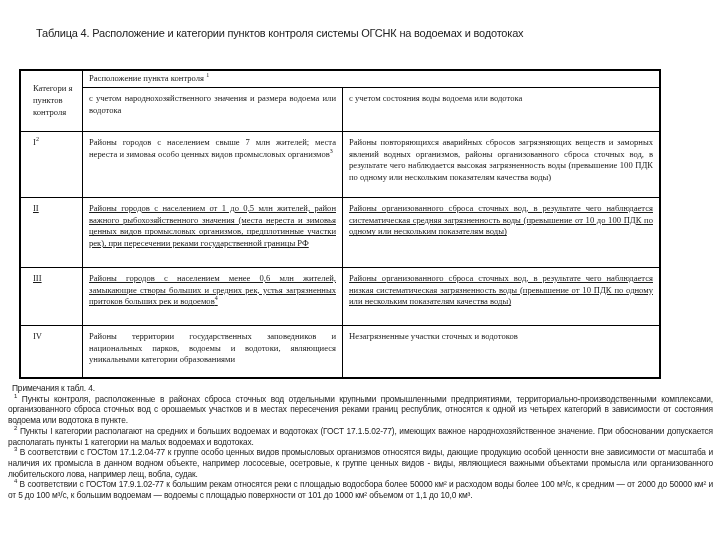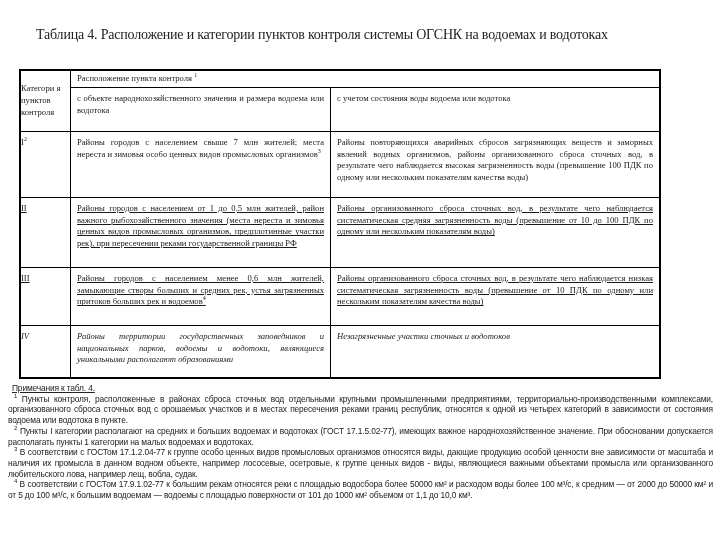--- a/index.html
+++ b/index.html
@@ -3,70 +3,70 @@
 <meta charset="utf-8">
 <style>
   html, body { margin: 0; padding: 0; }
   body {
     width: 720px; height: 540px; overflow: hidden;
     background: #ffffff; position: relative;
     font-family: "Liberation Serif", serif; color: #1a1a1a;
   }
   .title {
     position: absolute; left: 36px; top: 27px;
-    font-family: Liberation Serif, serif; font-size: 14px;
+    font-family: Liberation Sans, sans-serif; font-size: 11px;
     letter-spacing: -0.2px; color: #222;
   }
   table.main {
     position: absolute; left: 19px; top: 69px;
     width: 642px; border-collapse: collapse;
     border: 2px solid #000;
     font-size: 8.6px; line-height: 11.8px;
   }
   table.main td {
     border: 1px solid #000; vertical-align: top;
     padding: 2px 6px 2px 6px;
   }
-  table.main td.cat { width: 47px; padding-left: 0; padding-right: 2px; }
+  table.main td.cat { width: 47px; padding-left: 12px; padding-right: 2px; }
   table.main td.c2 { width: 247px; text-align: justify; }
   table.main td.c3 { text-align: justify; }
   tr.r-head td { height: 11px; }
   tr.r-sub td { height: 36px; padding-top: 5px; }
   tr.r1 td { height: 58px; padding-top: 5px; }
   tr.r2 td { height: 62px; padding-top: 5px; text-decoration: underline; }
   tr.r3 td { height: 50px; padding-top: 5px; text-decoration: underline; }
-  tr.r4 td { height: 44px; padding-top: 5px; font-style: italic; }
+  tr.r4 td { height: 44px; padding-top: 5px; }
   sup { font-size: 6px; line-height: 0; vertical-align: super; }
   .notes {
     position: absolute; left: 8px; top: 383px; width: 705px;
     font-family: "Liberation Sans", sans-serif; font-size: 8.4px;
     line-height: 10.7px; color: #222; letter-spacing: -0.15px;
   }
   .notes p { margin: 0; text-align: justify; }
-  .notes p.heading { padding-left: 4px; text-decoration: underline; }
+  .notes p.heading { padding-left: 4px; }
   .notes p.indent { text-indent: 6px; }
 </style>
 </head>
 <body>
 
 <div class="title">Таблица 4. Расположение и категории пунктов контроля системы ОГСНК на водоемах и водотоках</div>
 
 <table class="main">
   <tbody>
       <tr class="r-head">
     <td class="cat" rowspan="2" style="vertical-align:middle;">
       <span>Категори я пунктов контроля</span>
     </td>
     <td colspan="2">
       <span>Расположение пункта контроля</span>
       <sup>1</sup>
     </td>
   </tr>
   <tr class="r-sub">
-    <td class="c2">с объекте народнохозяйственного значения и размера водоема или водотока</td>
+    <td class="c2">с учетом народнохозяйственного значения и размера водоема или водотока</td>
     <td class="c3">с учетом состояния воды водоема или водотока</td>
   </tr>
   <tr class="r1">
     <td class="cat">
       <span>I</span><sup>2</sup>
     </td>
     <td class="c2">
       <span>Районы городов с населением свыше 7 млн жителей; места нереста и зимовья особо ценных видов промысловых организмов</span><sup>3</sup>
     </td>
     <td class="c3">Районы повторяющихся аварийных сбросов загрязняющих веществ и заморных явлений водных организмов, районы организованного сброса сточных вод, в результате чего наблюдается высокая загрязненность воды (превышение 100 ПДК по одному или нескольким показателям качества воды)</td>
@@ -87,21 +87,21 @@
     <td class="c2">
       <span>Районы городов с населением менее 0,6 млн жителей, замыкающие створы больших и средних рек, устья загрязненных притоков больших рек и водоемов</span><sup>4</sup>
     </td>
     <td class="c3">Районы организованного сброса сточных вод, в результате чего наблюдается низкая систематическая загрязненность воды (превышение от 10 ПДК по одному или нескольким показателям качества воды)</td>
   </tr>
   <tr class="r4">
     <td class="cat">
       <span>IV</span>
     </td>
     <td class="c2">
-      <span>Районы территории государственных заповедников и национальных парков, водоемы и водотоки, являющиеся уникальными располагают образованиями</span>
+      <span>Районы территории государственных заповедников и национальных парков, водоемы и водотоки, являющиеся уникальными категории образованиями</span>
     </td>
     <td class="c3">Незагрязненные участки сточных и водотоков</td>
   </tr>
 </tbody>
   </table>
 
 <div class="notes">
   <p class="heading">Примечания к табл. 4.</p>
   <p class="indent"><sup>1</sup> <span>Пункты контроля, расположенные в районах сброса сточных вод отдельными крупными промышленными предприятиями, территориально-производственными комплексами, организованного сброса сточных вод с орошаемых участков и в местах пересечения реками границ республик, относятся к одной из четырех категорий в зависимости от состояния водоема или водотока в пункте.</span></p>
   <p class="indent"><sup>2</sup> <span>Пункты I категории располагают на средних и больших водоемах и водотоках (ГОСТ 17.1.5.02-77), имеющих важное народнохозяйственное значение. При обосновании допускается располагать пункты 1 категории на малых водоемах и водотоках.</span></p>

